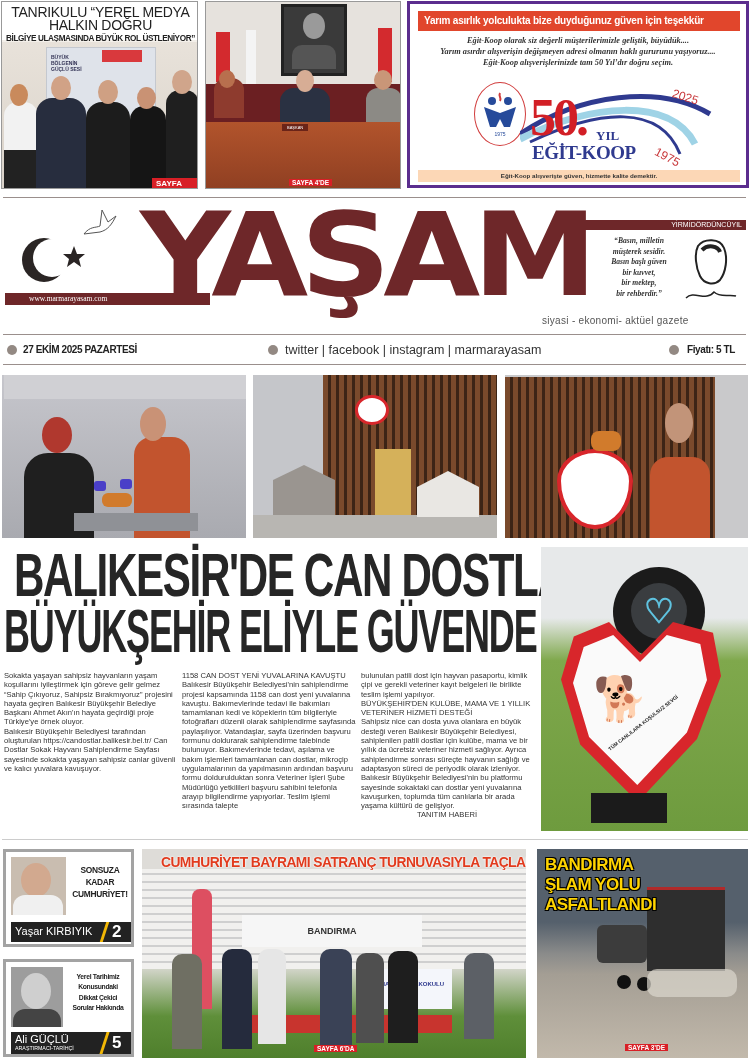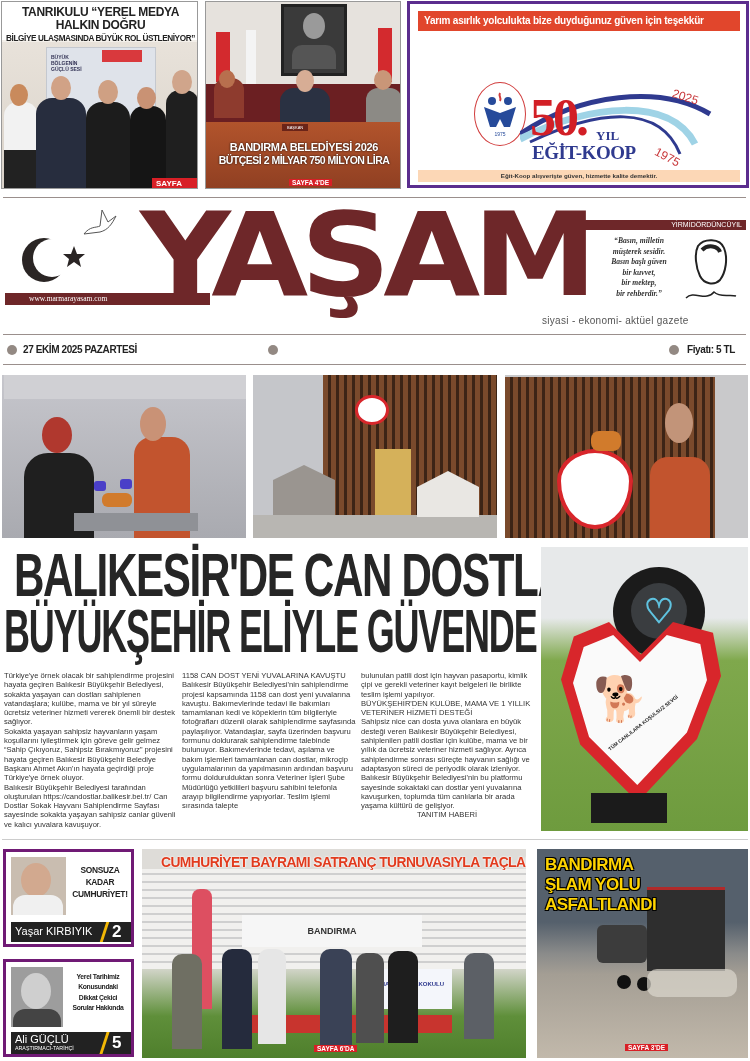--- a/index.html
+++ b/index.html
@@ -11,28 +11,28 @@
 .sayfa{background:#d81f26;color:#fff;font-weight:bold;font-size:8px;padding:1px 4px;position:absolute}
 
 .ph{overflow:hidden}
 
 .brand{color:#6e2729}
 
 .col{font-size:7.6px;line-height:9.3px;color:#333;position:absolute}
 .col p{margin:0}
 .rule{position:absolute;height:1px;background:#9a8f8c}
 .dot{display:inline-block;width:10px;height:10px;border-radius:50%;background:#938983;vertical-align:middle}
-.colbox{border:3px solid #701a75;background:#fff}
+.colbox{border:3px solid #a3a3a3;background:#fff}
 </style>
 </head>
 <body>
 
 <div class="abs promo" style="left:1px;top:1px;width:197px;height:188px;background:#f3efe9">
   <div class="abs" style="left:0;top:0;width:197px;height:38px;background:#fff;text-align:center;padding-top:4px">
-    <div style="font-size:12px;font-weight:bold;color:#222;letter-spacing:-0.3px;line-height:13px">TANRIKULU “YEREL MEDYA HALKIN DOĞRU</div>
+    <div style="font-size:14px;font-weight:normal;color:#222;letter-spacing:-0.3px;line-height:13px">TANRIKULU “YEREL MEDYA HALKIN DOĞRU</div>
     <div style="font-size:8.2px;font-weight:bold;color:#222;letter-spacing:-0.4px;line-height:13px">BİLGİYE ULAŞMASINDA BÜYÜK ROL ÜSTLENİYOR”</div>
   </div>
   <div class="abs ph" style="left:0;top:40px;width:197px;height:148px;background:linear-gradient(#e8e2da,#d9d2c9)">
     <div class="abs" style="left:44px;top:5px;width:110px;height:70px;background:#dfe3ea;border:1px solid #c4c8cf">
       <div style="font-size:5px;color:#335;padding:6px 4px;font-weight:bold;width:50px">BÜYÜK BÖLGENİN GÜÇLÜ SESİ</div>
       <div class="abs" style="left:55px;top:2px;width:40px;height:12px;background:#d9393d"></div>
     </div>
 
     <div class="abs" style="left:2px;top:60px;width:34px;height:88px;background:#f2f2f2;border-radius:14px 14px 0 0"></div>
     <div class="abs" style="left:8px;top:42px;width:18px;height:22px;background:#c98a5c;border-radius:50%"></div>
@@ -60,30 +60,29 @@
   <div class="abs" style="left:0;top:82px;width:196px;height:40px;background:#6b1f22"></div>
   <div class="abs" style="left:8px;top:76px;width:30px;height:40px;background:#8e3b2e;border-radius:12px 12px 0 0"></div>
   <div class="abs" style="left:13px;top:68px;width:16px;height:18px;background:#b86f4e;border-radius:50%"></div>
   <div class="abs" style="left:74px;top:86px;width:50px;height:36px;background:#2a3142;border-radius:14px 14px 0 0"></div>
   <div class="abs" style="left:90px;top:68px;width:18px;height:22px;background:#d7ad95;border-radius:50%"></div>
   <div class="abs" style="left:160px;top:86px;width:36px;height:36px;background:#8c8a85;border-radius:12px 12px 0 0"></div>
   <div class="abs" style="left:168px;top:68px;width:18px;height:20px;background:#c99678;border-radius:50%"></div>
   <div class="abs" style="left:0;top:120px;width:196px;height:68px;background:linear-gradient(#b2542c,#8f3f22)">
     <div style="position:absolute;left:76px;top:2px;font-size:4px;color:#fff;background:#6b2418;padding:1px 5px">BAŞKAN</div>
   </div>
-  <div class="abs" style="left:0;top:139px;width:196px;text-align:center">
-    <div style="font-size:11px;font-weight:bold;color:#fff;letter-spacing:-0.3px;line-height:13px;text-shadow:0 0 2px #000">BANDIRMA BELEDİYESİ 2026</div>
-    <div style="font-size:10.5px;font-weight:bold;color:#fff;letter-spacing:-0.5px;line-height:13px;text-shadow:0 0 2px #000">BÜTÇESİ 2 MİLYAR 750 MİLYON LİRA</div>
-  </div>
   <div class="sayfa" style="left:83px;top:177px;font-size:6.5px;padding:0 3px">SAYFA 4’DE</div>
 </div>
 
 <div class="abs" style="left:407px;top:1px;width:342px;height:187px;border:3px solid #5b2d8e;background:#fff">
   <div class="abs" style="left:8px;top:7px;width:322px;height:20px;background:#e1462c;color:#fff;font-weight:bold;font-size:10px;line-height:20px;padding-left:6px;letter-spacing:-0.2px">Yarım asırlık yolculukta bize duyduğunuz güven için teşekkür ederiz...</div>
   <div class="abs" style="left:0;top:31px;width:336px;text-align:center;font-family:'Liberation Serif',serif;font-style:italic;font-weight:bold;font-size:8.3px;line-height:11px;color:#333">
+    <div>Eğit-Koop olarak siz değerli müşterilerimizle geliştik, büyüdük....</div>
+    <div>Yarım asırdır alışverişin değişmeyen adresi olmanın haklı gururunu yaşıyoruz....</div>
+    <div>Eğit-Koop alışverişlerinizde tam 50 Yıl’dır doğru seçim.</div>
   </div>
   <div class="abs" style="left:64px;top:78px;width:52px;height:64px;border:1.5px solid #d13c3c;border-radius:50%;text-align:center">
     <svg width="40" height="40" viewBox="0 0 40 40" style="margin-top:8px">
         <circle cx="12" cy="10" r="4" fill="#264a9a"></circle>
         <circle cx="28" cy="10" r="4" fill="#264a9a"></circle>
         <path d="M4 16 L20 22 L36 16 L30 36 L24 36 L20 28 L16 36 L10 36 Z" fill="#264a9a"></path>
         <path d="M20 2 C18 6 22 6 20 10" stroke="#d13c3c" stroke-width="2" fill="none"></path>
       </svg>
     <div style="font-size:5px;color:#264a9a;margin-top:-4px">1975</div>
   </div>
@@ -131,20 +130,21 @@
     <path d="M6 62 C14 54 26 66 34 56 C40 62 50 58 56 60" stroke="#222" stroke-width="1.5" fill="none"></path>
   </svg>
   <div class="abs" style="left:542px;top:117px;font-size:10px;color:#555;letter-spacing:0.3px">siyasi - ekonomi- aktüel gazete</div>
 </div>
 <div class="rule" style="left:3px;top:334px;width:743px"></div>
 
 <div class="abs" style="left:0;top:341px;width:750px;height:20px">
   <span class="dot abs" style="left:7px;top:4px"></span>
   <div class="abs" style="left:23px;top:3px;font-size:10px;font-weight:bold;letter-spacing:-0.4px;color:#222">27 EKİM 2025 PAZARTESİ</div>
   <span class="dot abs" style="left:268px;top:4px"></span>
+  <div class="abs" style="left:285px;top:2px;font-size:12.5px;color:#333">twitter | facebook | instagram | marmarayasam</div>
   <span class="dot abs" style="left:669px;top:4px"></span>
   <div class="abs" style="left:687px;top:3px;font-size:10px;font-weight:bold;letter-spacing:-0.4px;color:#222">Fiyatı: 5 TL</div>
 </div>
 <div class="rule" style="left:3px;top:364px;width:743px"></div>
 
 <div class="abs ph" style="left:2px;top:375px;width:244px;height:163px;background:linear-gradient(#c6c6cc,#a9aab0)">
   <div class="abs" style="left:2px;top:0;width:244px;height:24px;background:#d0d0d4"></div>
   <div class="abs" style="left:22px;top:78px;width:70px;height:85px;background:#1f1f1f;border-radius:24px 24px 0 0"></div>
   <div class="abs" style="left:40px;top:42px;width:30px;height:36px;background:#b0382e;border-radius:50%"></div>
   <div class="abs" style="left:132px;top:62px;width:56px;height:101px;background:#c2542e;border-radius:18px 18px 0 0"></div>
@@ -179,21 +179,20 @@
   <div class="abs" style="left:72px;top:20px;width:92px;height:90px;background:#1b1b1b;border-radius:50%"></div>
   <div class="abs" style="left:90px;top:36px;width:56px;height:56px;background:#3a3d40;border-radius:50%;text-align:center;color:#5fc3e0;font-weight:bold;font-size:34px;line-height:56px">♡</div>
   <div class="abs" style="left:20px;top:75px;width:160px;height:180px;background:#d8262b;clip-path:polygon(50% 18%,70% 0,95% 6%,100% 30%,85% 65%,48% 100%,12% 68%,0 32%,8% 8%,30% 0)"></div>
   <div class="abs" style="left:32px;top:88px;width:134px;height:150px;background:#fafafa;clip-path:polygon(50% 18%,70% 0,95% 6%,100% 30%,85% 65%,48% 100%,12% 68%,0 32%,8% 8%,30% 0)"></div>
   <div class="abs" style="left:52px;top:130px;font-size:44px;color:#1b1b1b;line-height:44px">🐕</div>
   <div class="abs" style="left:66px;top:200px;font-size:5px;font-weight:bold;color:#222;transform:rotate(-38deg);transform-origin:left top;white-space:nowrap">TÜM CANLILARA KOŞULSUZ SEVGİ</div>
   <div class="abs" style="left:50px;top:246px;width:76px;height:30px;background:#1b1b1b"></div>
 </div>
 
 <div class="col" style="left:4px;top:671px;width:172px">
-  <p>Türkiye'ye örnek olacak bir sahiplendirme projesini hayata geçiren Balıkesir Büyükşehir Belediyesi, sokakta yaşayan can dostları sahiplenen vatandaşlara; kulübe, mama ve bir yıl süreyle ücretsiz veteriner hizmeti vererek önemli bir destek sağlıyor.</p>
   <p>Sokakta yaşayan sahipsiz hayvanların yaşam koşullarını iyileştirmek için göreve gelir gelmez “Sahip Çıkıyoruz, Sahipsiz Bırakmıyoruz” projesini hayata geçiren Balıkesir Büyükşehir Belediye Başkanı Ahmet Akın'ın hayata geçirdiği proje Türkiye'ye örnek oluyor.</p>
   <p>Balıkesir Büyükşehir Belediyesi tarafından oluşturulan  https://candostlar.balikesir.bel.tr/ Can Dostlar Sokak Hayvanı Sahiplendirme Sayfası sayesinde sokakta yaşayan sahipsiz canlar güvenli ve kalıcı yuvalara kavuşuyor.</p>
 </div>
 <div class="col" style="left:182px;top:671px;width:174px">
   <p>1158 CAN DOST YENİ YUVALARINA KAVUŞTU</p>
   <p>Balıkesir Büyükşehir Belediyesi'nin sahiplendirme projesi kapsamında 1158 can dost yeni yuvalarına kavuştu. Bakımevlerinde tedavi ile bakımları tamamlanan kedi ve köpeklerin tüm bilgileriyle fotoğrafları düzenli olarak sahiplendirme sayfasında paylaşılıyor. Vatandaşlar, sayfa üzerinden başvuru formunu doldurarak sahiplendirme talebinde bulunuyor. Bakımevlerinde tedavi, aşılama ve bakım işlemleri tamamlanan can dostlar, mikroçip uygulamalarının da yapılmasının ardından başvuru formu doldurulduktan sonra Veteriner İşleri Şube Müdürlüğü yetkilileri başvuru sahibini telefonla arayıp bilgilendirme yapıyorlar. Teslim işlemi sırasında talepte</p>
 </div>
 <div class="col" style="left:361px;top:671px;width:176px">
   <p>bulunulan patili dost için hayvan pasaportu, kimlik çipi ve gerekli veteriner kayıt belgeleri ile birlikte teslim işlemi yapılıyor.</p>
   <p>BÜYÜKŞEHİR'DEN KULÜBE, MAMA VE 1 YILLIK VETERİNER HİZMETİ DESTEĞİ</p>

